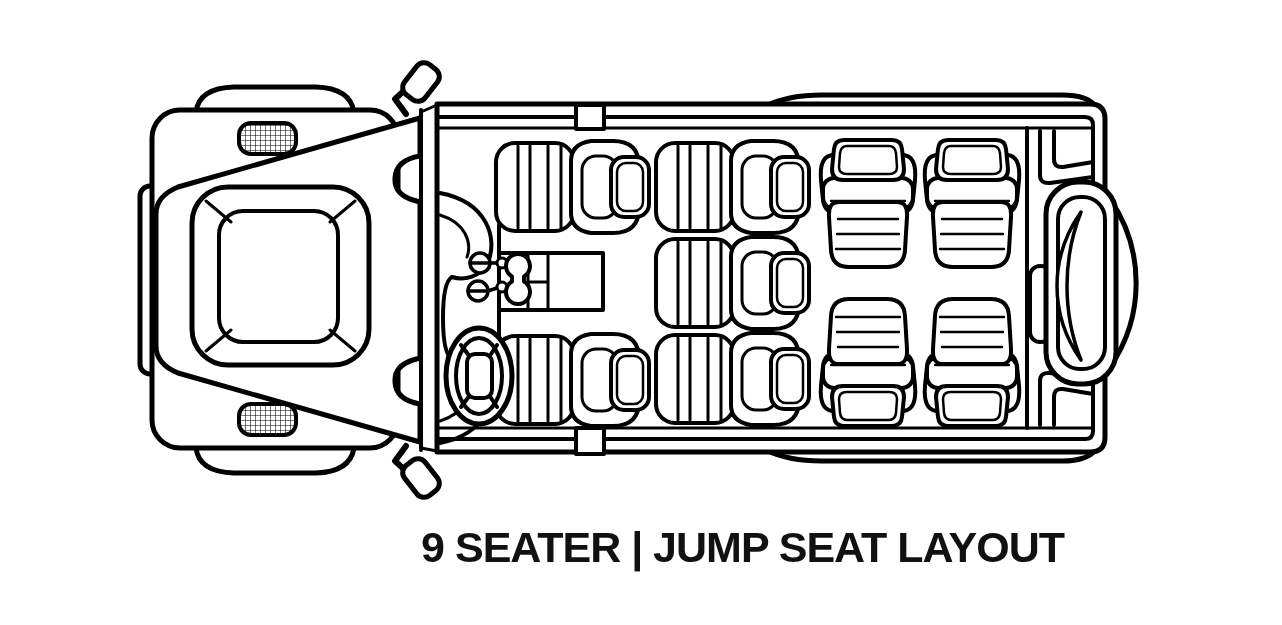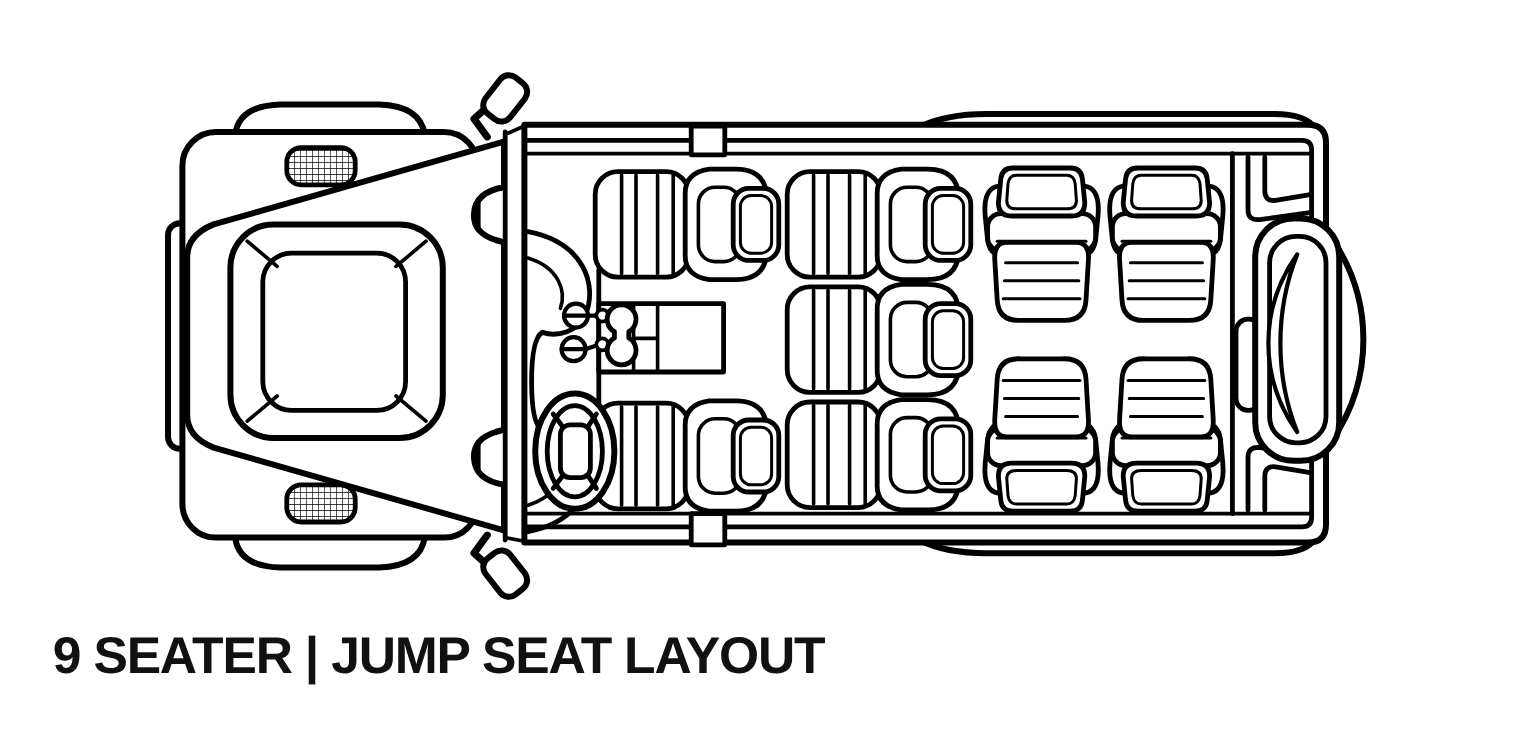--- a/index.html
+++ b/index.html
@@ -4,28 +4,27 @@
 <style>
   html,body{margin:0;padding:0;}
   body{
     width:1282px;height:625px;position:relative;background:#ffffff;overflow:hidden;
     font-family:"Liberation Sans", sans-serif;
   }
   #stage{position:absolute;left:0;top:0;width:1282px;height:625px;}
   svg{display:block;}
   .caption{
     position:absolute;left:0;top:523px;width:1064px;
-    text-align:left;
+    text-align:right;
     font-weight:700;
     font-size:43px;
     letter-spacing:-1px;
     color:#111111;
     font-family:"Liberation Sans", sans-serif;
     white-space:nowrap;
-    padding-left:44px;
   }
 </style>
 </head>
 <body>
 
 <div id="stage">
 
 <svg width="1282" height="625" viewBox="0 0 1282 625" xmlns="http://www.w3.org/2000/svg">
   <defs>
     <pattern id="grid" width="5" height="5" patternUnits="userSpaceOnUse">

